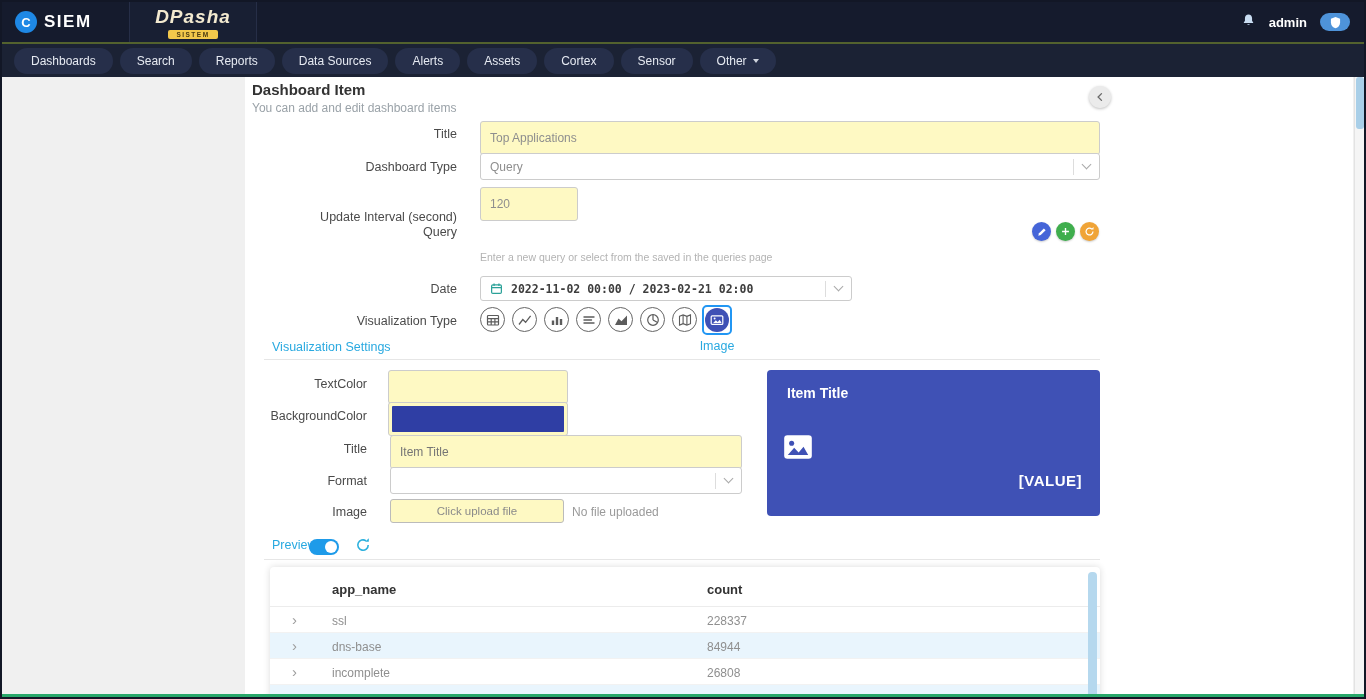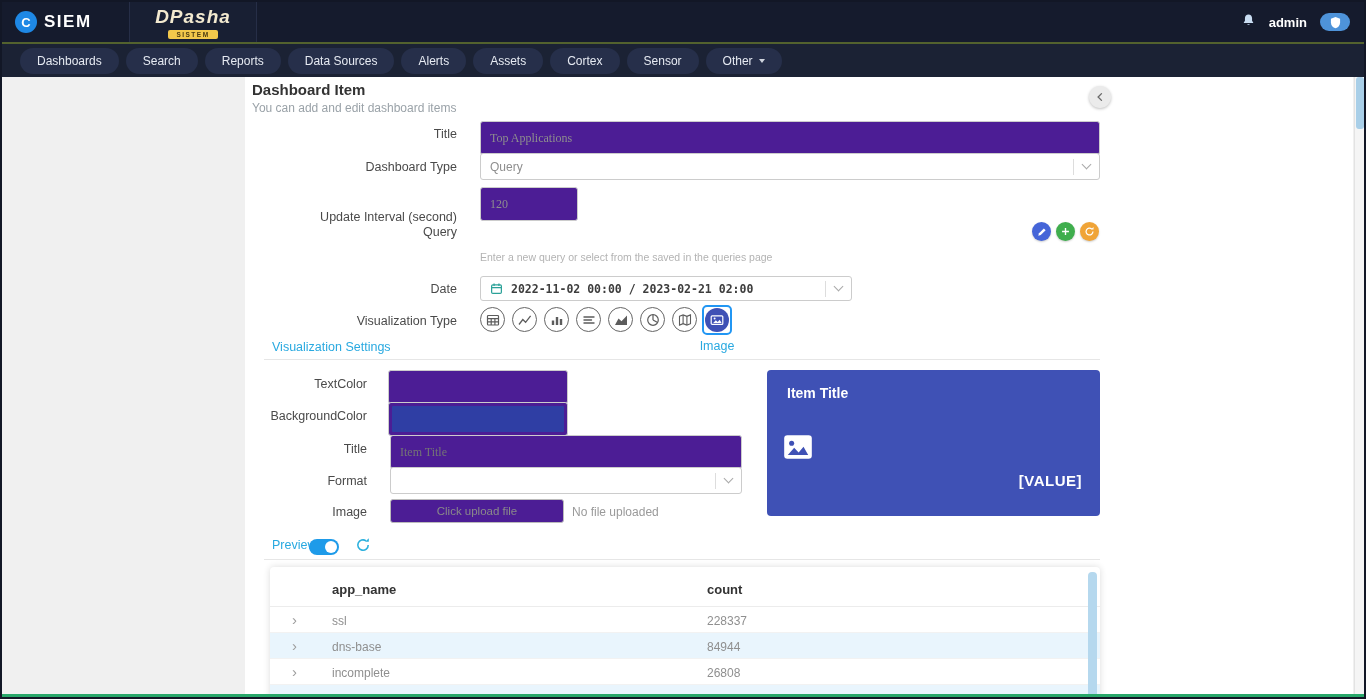--- a/index.html
+++ b/index.html
@@ -22,39 +22,39 @@
   .brand-sub  { font-size:6.5px; font-weight:bold; background:#f2c84b; color:#4a3a10; padding:1px 8px;
                 border-radius:2px; letter-spacing:1.5px; margin-top:2px; }
   .header-right { position:absolute; right:14px; top:0; height:40px; display:flex; align-items:center; gap:13px; }
   .username { color:#fff; font-size:13px; }
   .shield-pill { width:30px; height:18px; border-radius:9px; background:#4e93d9; display:flex; align-items:center; justify-content:center; }
 
   .green-line { position:absolute; left:0; top:40px; right:0; height:2px; background:#53622e; }
 
   
   .nav { position:absolute; left:0; top:42px; right:0; height:33px; background:#1b2234;
-         display:flex; align-items:center; padding-left:18px; gap:7px; }
+         display:flex; align-items:center; padding-left:12px; gap:7px; }
   .nav-pill { background:#262f4a; border-radius:14px; padding:6px 17px; font-size:12px; color:#e6eaf2;
               display:flex; align-items:center; cursor:pointer; white-space:nowrap; }
   .caret { width:0; height:0; border-left:3.5px solid transparent; border-right:3.5px solid transparent;
            border-top:4px solid #cfd4de; margin-left:6px; display:inline-block; }
 
   
   .content-panel { position:absolute; left:243px; top:75px; right:11px; bottom:3px; background:#fff; }
 
   .page-title { position:absolute; left:250px; top:79px; font-size:15px; font-weight:bold; color:#333; }
   .page-subtitle { position:absolute; left:250px; top:99px; font-size:12px; color:#9aa2a8; }
   .back-btn { position:absolute; left:1087px; top:84px; width:22px; height:22px; border-radius:50%;
               background:#ebebeb; box-shadow:0 1px 3px rgba(0,0,0,.25); display:flex; align-items:center; justify-content:center; cursor:pointer; }
 
   .flabel { position:absolute; left:250px; width:205px; text-align:right; font-size:12.5px; color:#4a4a4a; }
   .slabel { position:absolute; left:250px; width:115px; text-align:right; font-size:12.5px; color:#4a4a4a; }
 
-  .tbox { position:absolute; background:#4c1d95; border:1px solid #ccc; border-radius:3px;
-          font-size:12px; color:#8e8e8e; padding:16px 9px; font-family:Liberation Serif, serif; outline:none; }
+  .tbox { position:absolute; background:#fef9c3; border:1px solid #ccc; border-radius:3px;
+          font-size:12px; color:#8e8e8e; padding:16px 9px; font-family:Liberation Sans, sans-serif; outline:none; }
   .fselect { position:absolute; background:#fff; border:1px solid #ccc; border-radius:3px;
              display:flex; align-items:center; font-size:12px; color:#8e8e8e; padding:0 9px; cursor:pointer; }
   .fs-right { margin-left:auto; display:flex; align-items:center; gap:9px; }
   .vsep { width:1px; height:16px; background:#ddd; }
   .chev { display:inline-block; width:7px; height:7px; border-right:1.5px solid #a9a9a9;
           border-bottom:1.5px solid #a9a9a9; transform:rotate(45deg); margin-top:-4px; }
 
   .sql-badge { width:20px; height:20px; border-radius:3px; background:linear-gradient(180deg,#f49b3f,#e05a3a);
                color:#fff; font-size:6px; font-weight:bold; display:flex; align-items:center; justify-content:center; margin-right:9px; flex:none; }
   .q-name { color:#5a5a5a; margin-right:8px; white-space:nowrap; }
@@ -70,21 +70,21 @@
             background:#fff; display:flex; align-items:center; justify-content:center; cursor:pointer; }
   .vizsel-circle { width:24px; height:24px; border-radius:50%; background:#3f51b5; display:flex; align-items:center; justify-content:center; }
   .viz-caption { position:absolute; left:685px; top:337px; width:60px; text-align:center; font-size:12.5px; color:#29a9e0; }
 
   .link-blue { color:#29a9e0; font-size:12.5px; cursor:pointer; }
   .divider { position:absolute; height:1px; background:#e6e6e6; left:262px; width:836px; }
 
   .swatch { position:absolute; left:3px; right:3px; top:3px; bottom:3px; background:#2f3ea4; border-radius:1px; }
 
   .upload-btn { position:absolute; left:388px; top:497px; width:174px; height:24px; border:1px solid #bbb; border-radius:3px;
-                background:#4c1d95; font-size:11.5px; color:#8a8a8a; display:flex; align-items:center; justify-content:center; cursor:pointer; }
+                background:#fef9c3; font-size:11.5px; color:#8a8a8a; display:flex; align-items:center; justify-content:center; cursor:pointer; }
   .upload-status { position:absolute; left:570px; top:503px; font-size:12px; color:#9a9a9a; }
 
   .preview-card { position:absolute; left:765px; top:368px; width:333px; height:146px; background:#3f51b5; border-radius:4px; }
   .pc-title { position:absolute; left:20px; top:15px; color:#fff; font-weight:bold; font-size:14px; }
   .pc-value { position:absolute; right:18px; top:102px; color:#fff; font-weight:bold; font-size:15px; letter-spacing:.5px; }
   .pc-icon { position:absolute; left:14px; top:60px; }
 
   .toggle { position:absolute; left:307px; top:537px; width:30px; height:16px; border-radius:9px; background:#1e9be9; cursor:pointer; }
   .toggle .knob { position:absolute; right:2px; top:2px; width:12px; height:12px; border-radius:50%; background:#fff; }
 

